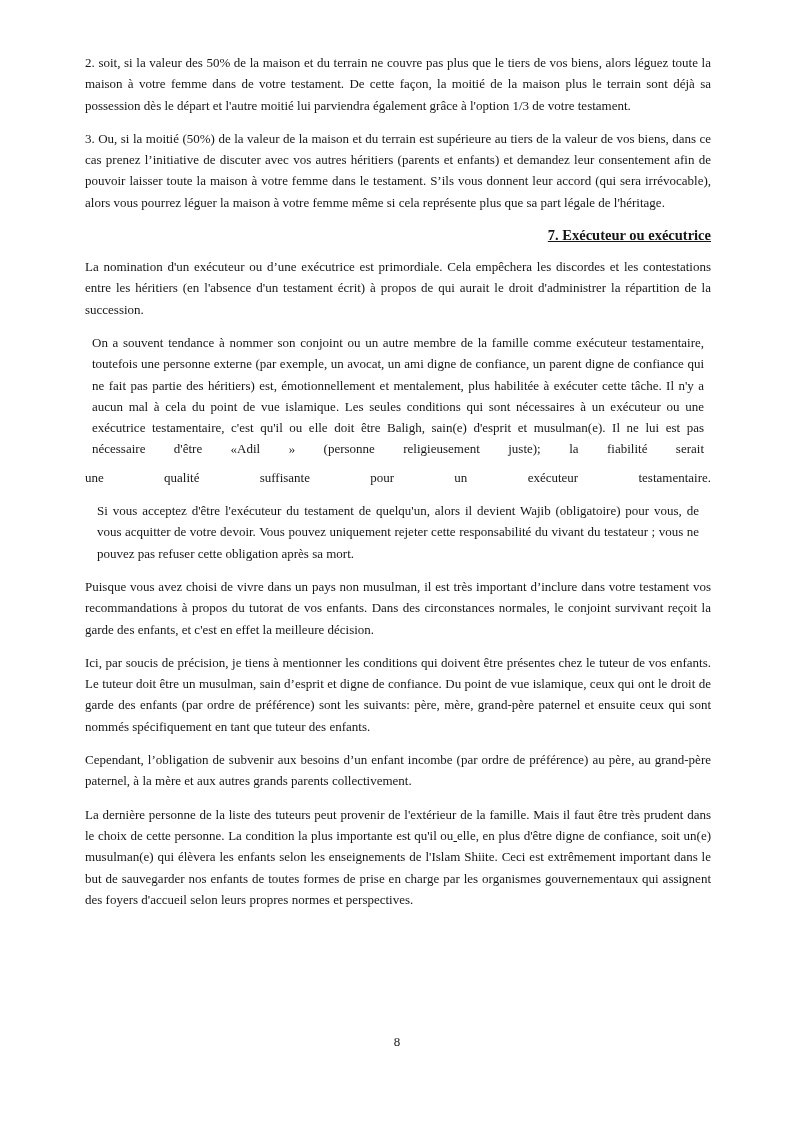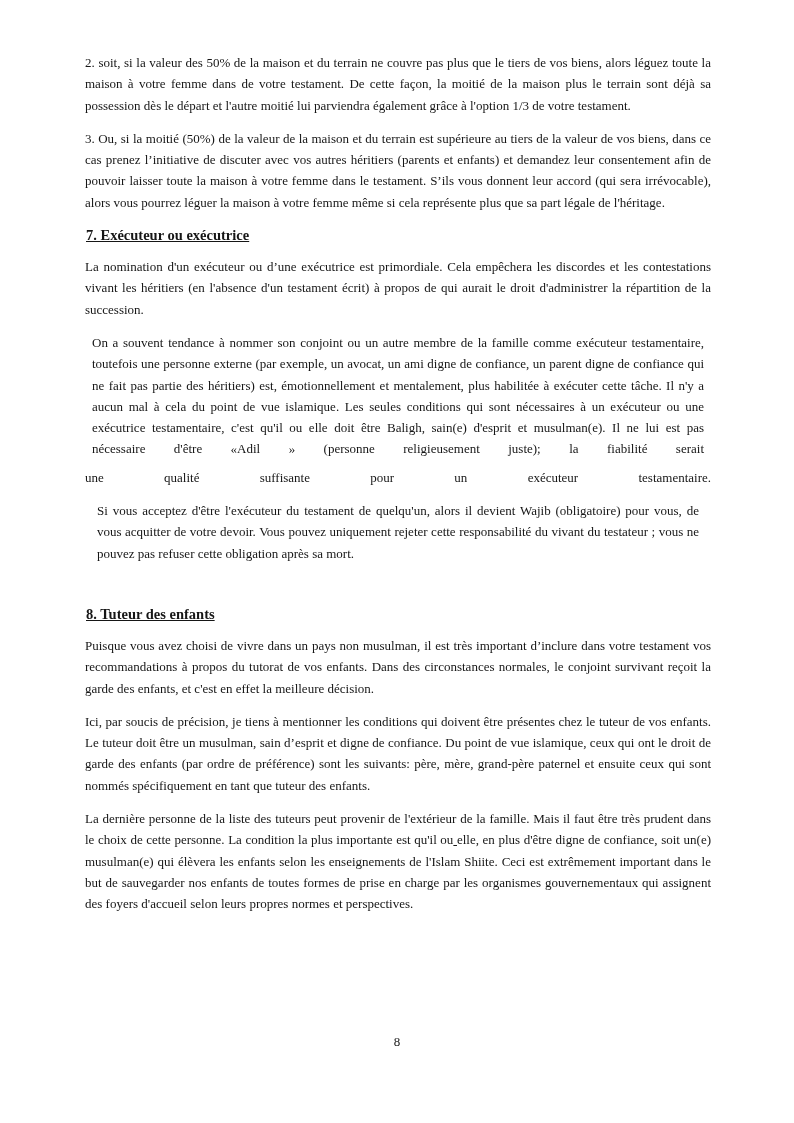--- a/index.html
+++ b/index.html
@@ -44,22 +44,22 @@
   }
   .para-tail {
     margin: 12px;
     text-align: justify;
   }
   .heading {
     font-weight: bold;
     text-decoration: underline;
     font-size: 14.5px;
     line-height: 20px;
-    margin: 2px 0 11px 1px;
-    text-align: left;
+    margin: 2px 0 11px 16px;
+    text-align: right;
   }
   .heading-gap {
     margin-top: 40px;
   }
   .u-space {
     text-decoration: underline;
     white-space: pre;
   }
   .footer {
     position: absolute;
@@ -77,34 +77,34 @@
 
 <div class="page">
   <div class="content">
 
     <p class="para">2. soit, si la valeur des 50% de la maison et du terrain ne couvre pas plus que le tiers de vos biens, alors léguez toute la maison à votre femme dans de votre testament. De cette façon, la moitié de la maison plus le terrain sont déjà sa possession dès le départ et l'autre moitié lui parviendra également grâce à l'option 1/3 de votre testament.</p>
 
     <p class="para">3. Ou, si la moitié (50%) de la valeur de la maison et du terrain est supérieure au tiers de la valeur de vos biens, dans ce cas prenez l’initiative de discuter avec vos autres héritiers (parents et enfants) et demandez leur consentement afin de pouvoir laisser toute la maison à votre femme dans le testament. S’ils vous donnent leur accord (qui sera irrévocable), alors vous pourrez léguer la maison à votre femme même si cela représente plus que sa part légale de l'héritage.</p>
 
     <h2 class="heading">7. Exécuteur ou exécutrice</h2>
 
-    <p class="para">La nomination d'un exécuteur ou d’une exécutrice est primordiale. Cela empêchera les discordes et les contestations vivant les héritiers (en l'absence d'un testament écrit) à propos de qui aurait le droit d'administrer la répartition de la succession.</p>
+    <p class="para">La nomination d'un exécuteur ou d’une exécutrice est primordiale. Cela empêchera les discordes et les contestations entre les héritiers (en l'absence d'un testament écrit) à propos de qui aurait le droit d'administrer la répartition de la succession.</p>
 
     <div class="para-group">
       <div class="para-cont">On a souvent tendance à nommer son conjoint ou un autre membre de la famille comme exécuteur testamentaire, toutefois une personne externe (par exemple, un avocat, un ami digne de confiance, un parent digne de confiance qui ne fait pas partie des héritiers) est, émotionnellement et mentalement, plus habilitée à exécuter cette tâche. Il n'y a aucun mal à cela du point de vue islamique. Les seules conditions qui sont nécessaires à un exécuteur ou une exécutrice testamentaire, c'est qu'il ou elle doit être Baligh, sain(e) d'esprit et musulman(e). Il ne lui est pas nécessaire d'être «Adil » (personne religieusement juste); la fiabilité serait</div>
       <div class="stretch-line">une qualité suffisante pour un exécuteur testamentaire.</div>
       <div class="para-tail">Si vous acceptez d'être l'exécuteur du testament de quelqu'un, alors il devient Wajib (obligatoire) pour vous, de vous acquitter de votre devoir. Vous pouvez uniquement rejeter cette responsabilité du vivant du testateur ; vous ne pouvez pas refuser cette obligation après sa mort.</div>
     </div>
 
-    <h2 class="heading heading-gap">8. Tuteur des enfants</h2>
 
     <p class="para">Puisque vous avez choisi de vivre dans un pays non musulman, il est très important d’inclure dans votre testament vos recommandations à propos du tutorat de vos enfants. Dans des circonstances normales, le conjoint survivant reçoit la garde des enfants, et c'est en effet la meilleure décision.</p>
 
     <p class="para">Ici, par soucis de précision, je tiens à mentionner les conditions qui doivent être présentes chez le tuteur de vos enfants. Le tuteur doit être un musulman, sain d’esprit et digne de confiance. Du point de vue islamique, ceux qui ont le droit de garde des enfants (par ordre de préférence) sont les suivants: père, mère, grand-père paternel et ensuite ceux qui sont nommés spécifiquement en tant que tuteur des enfants.</p>
 
+    <p class="para">Cependant, l’obligation de subvenir aux besoins d’un enfant incombe (par ordre de préférence) au père, au grand-père paternel, à la mère et aux autres grands parents collectivement.</p>
 
     <p class="para">
       <span>La dernière personne de la liste des tuteurs peut provenir de l'extérieur de la famille. Mais il faut être très prudent dans le choix de cette personne. La condition la plus importante est qu'il ou</span><span class="u-space"> </span><span>elle, en plus d'être digne de confiance, soit un(e) musulman(e) qui élèvera les enfants selon les enseignements de l'Islam Shiite. Ceci est extrêmement important dans le but de sauvegarder nos enfants de toutes formes de prise en charge par les organismes gouvernementaux qui assignent des foyers d'accueil selon leurs propres normes et perspectives.</span>
     </p>
 
   </div>
 
   <div class="footer">8</div>
 </div>
 

